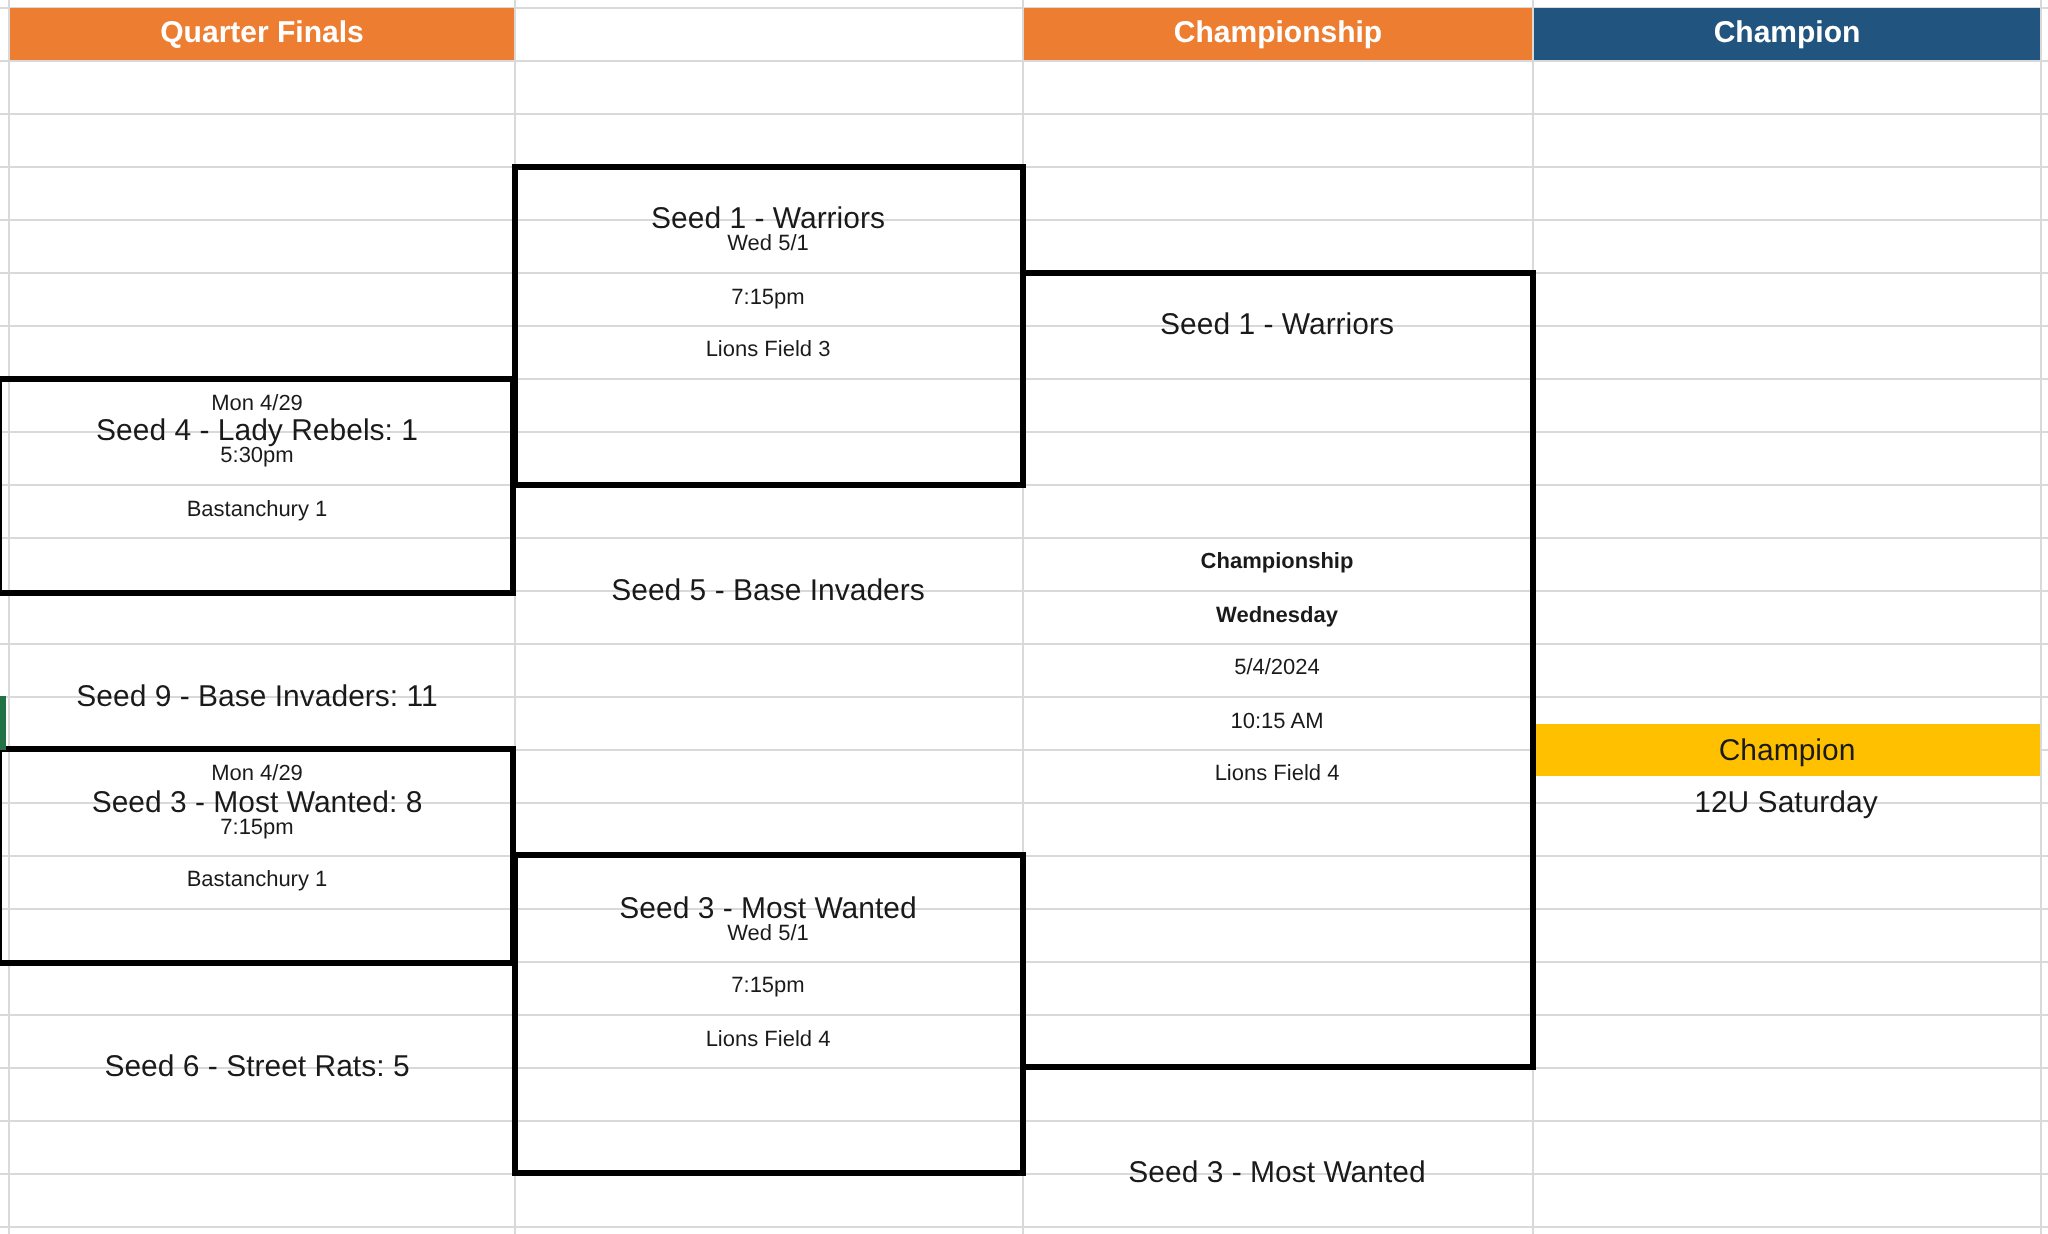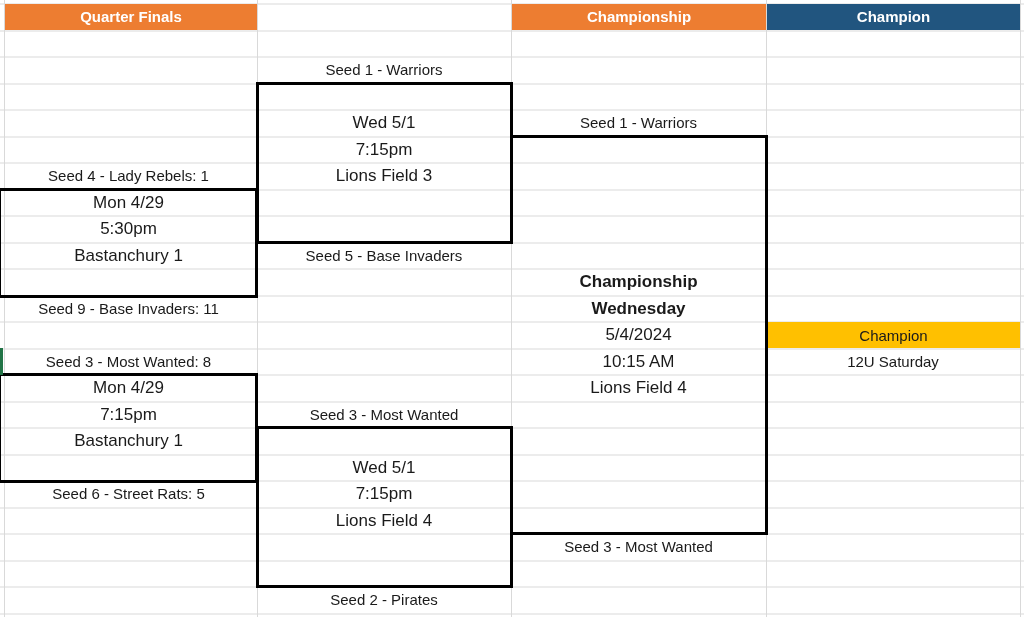--- a/index.html
+++ b/index.html
@@ -13,22 +13,22 @@
     background-position:0 3.5px;
     font-family:"Liberation Sans",sans-serif;
     color:#1a1a1a;
   }
   .vline{position:absolute;top:0;width:1px;height:617px;background:#d9d9d9;z-index:1;}
   .cell{
     position:absolute;height:26.5px;z-index:2;
     display:flex;align-items:center;justify-content:center;
     white-space:nowrap;line-height:1;
   }
-  .s15{font-size:15px;}
-  .s12{font-size:17px;}
+  .s15{font-size:15px;margin-top:40px;}
+  .s12{font-size:11px;}
   .b{font-weight:bold;}
   .hdr{color:#ffffff;font-weight:bold;font-size:15px;}
   .box{
     position:absolute;border:3px solid #000;box-sizing:border-box;
     background:transparent;z-index:3;pointer-events:none;
   }
   .box-no-left{border-left:none;}
   .selmark{position:absolute;z-index:4;}
 </style>
 </head>

